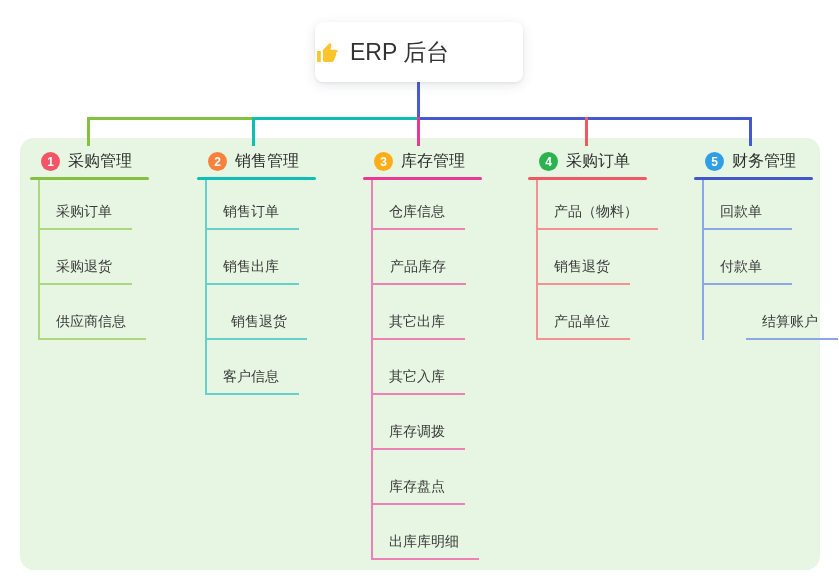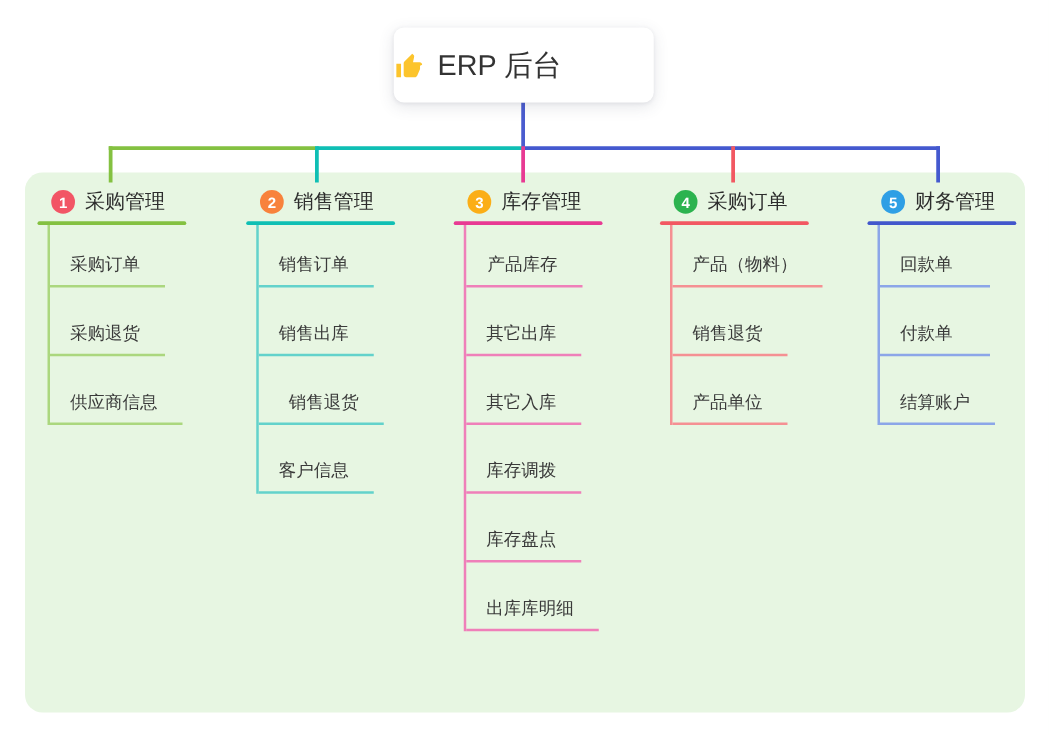--- a/index.html
+++ b/index.html
@@ -111,20 +111,23 @@
       </div>
   </div>
     <div class="branch" style="left: 363px;">
     <div class="branch-header">
       <span class="badge" style="background: rgb(251, 174, 23);">3</span>
       <span class="branch-title">库存管理</span>
     </div>
     <div class="branch-underline" style="background: rgb(232, 58, 147);"></div>
     <div class="branch-children" style="border-left-color: rgb(239, 127, 185);">
         <div class="child-row">
+          <span class="child-label" style="border-bottom-color: rgb(239, 127, 185);">仓库信息</span>
+        </div>
+        <div class="child-row">
           <span class="child-label" style="border-bottom-color: rgb(239, 127, 185); padding-left: 17px;">产品库存</span>
         </div>
         <div class="child-row">
           <span class="child-label" style="border-bottom-color: rgb(239, 127, 185);">其它出库</span>
         </div>
         <div class="child-row">
           <span class="child-label" style="border-bottom-color: rgb(239, 127, 185);">其它入库</span>
         </div>
         <div class="child-row">
           <span class="child-label" style="border-bottom-color: rgb(239, 127, 185);">库存调拨</span>
@@ -162,17 +165,17 @@
     </div>
     <div class="branch-underline" style="background: rgb(66, 87, 204);"></div>
     <div class="branch-children" style="border-left-color: rgb(140, 166, 232);">
         <div class="child-row">
           <span class="child-label" style="border-bottom-color: rgb(140, 166, 232);">回款单</span>
         </div>
         <div class="child-row">
           <span class="child-label" style="border-bottom-color: rgb(140, 166, 232);">付款单</span>
         </div>
         <div class="child-row">
-          <span class="child-label" style="border-bottom-color: rgb(140, 166, 232);">结算账户</span>
+          <span class="child-label" style="border-bottom-color: rgb(140, 166, 232); margin-left: 42px;">结算账户</span>
         </div>
       </div>
   </div>
   </div>
 
 </body></html>

